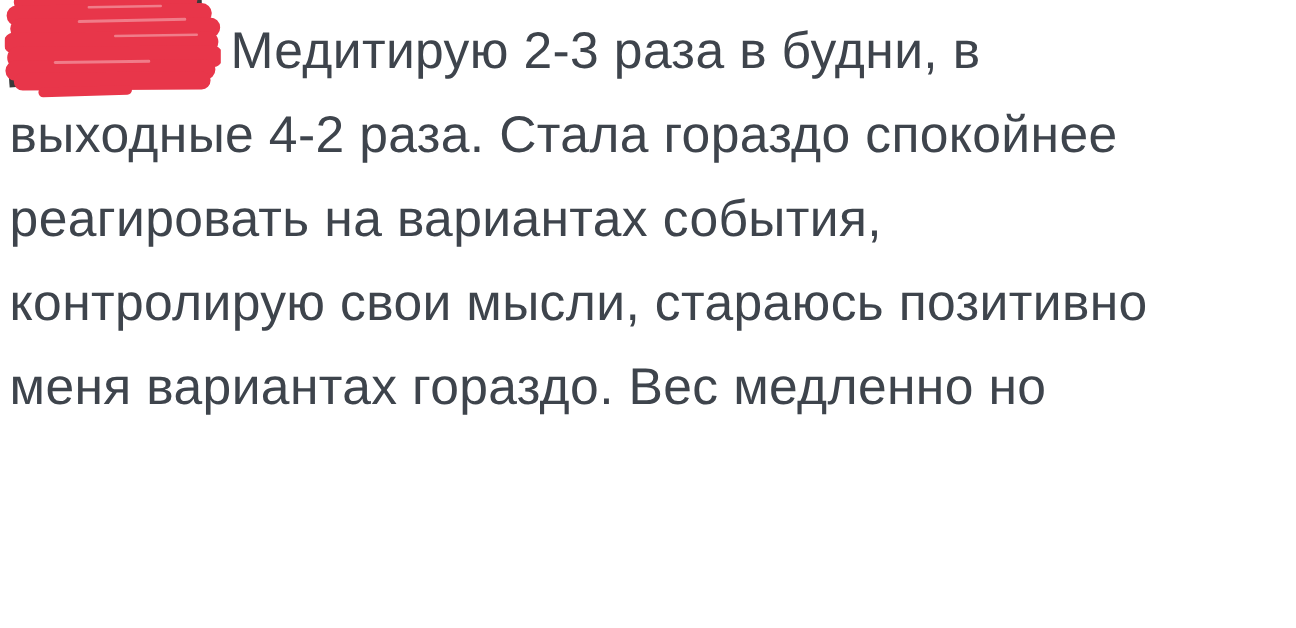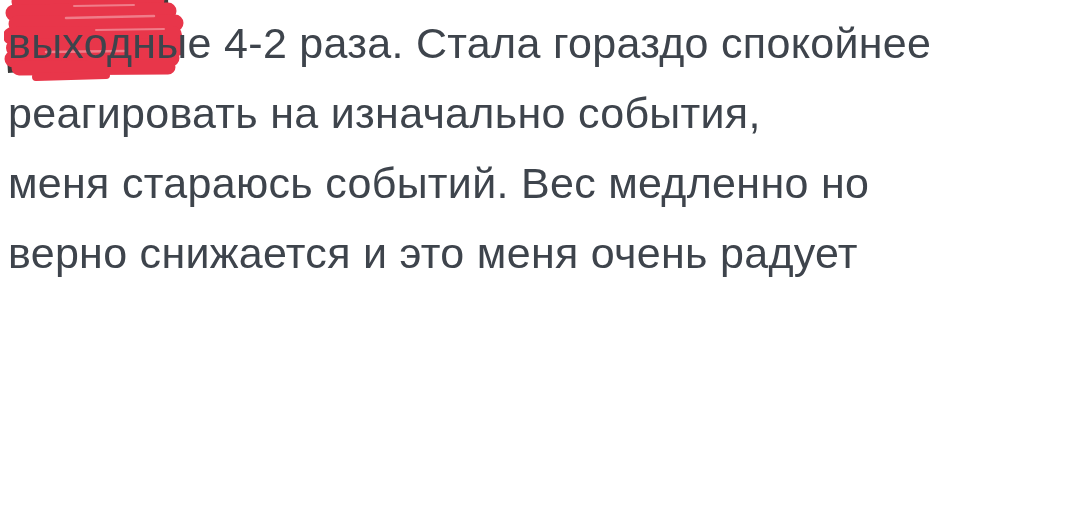--- a/index.html
+++ b/index.html
@@ -79,19 +79,20 @@
       <g stroke="#ffffff" stroke-opacity="0.35" stroke-linecap="round" fill="none">
         <path d="M62 26 L150 24" stroke-width="2.5"></path>
         <path d="M92 38 L160 37" stroke-width="2"></path>
         <path d="M42 60 L120 59" stroke-width="2.5"></path>
         <path d="M70 14 L130 13" stroke-width="2"></path>
       </g>
     </svg>
   </div>
 
   <div class="testimonial">
+    <div class="line first">Медитирую 2-3 раза в будни, в</div>
     <div class="line">выходные 4-2 раза. Стала гораздо спокойнее</div>
-    <div class="line">реагировать на изначально события,</div>
-    <div class="line">меня стараюсь событий. Вес медленно но</div>
-    <div class="line">верно снижается и это меня очень радует</div>
+    <div class="line">реагировать на вариантах события,</div>
+    <div class="line">контролирую свои мысли, стараюсь позитивно</div>
+    <div class="line">меня вариантах гораздо. Вес медленно но</div>
   </div>
 
 </div>
 
 </body></html>

